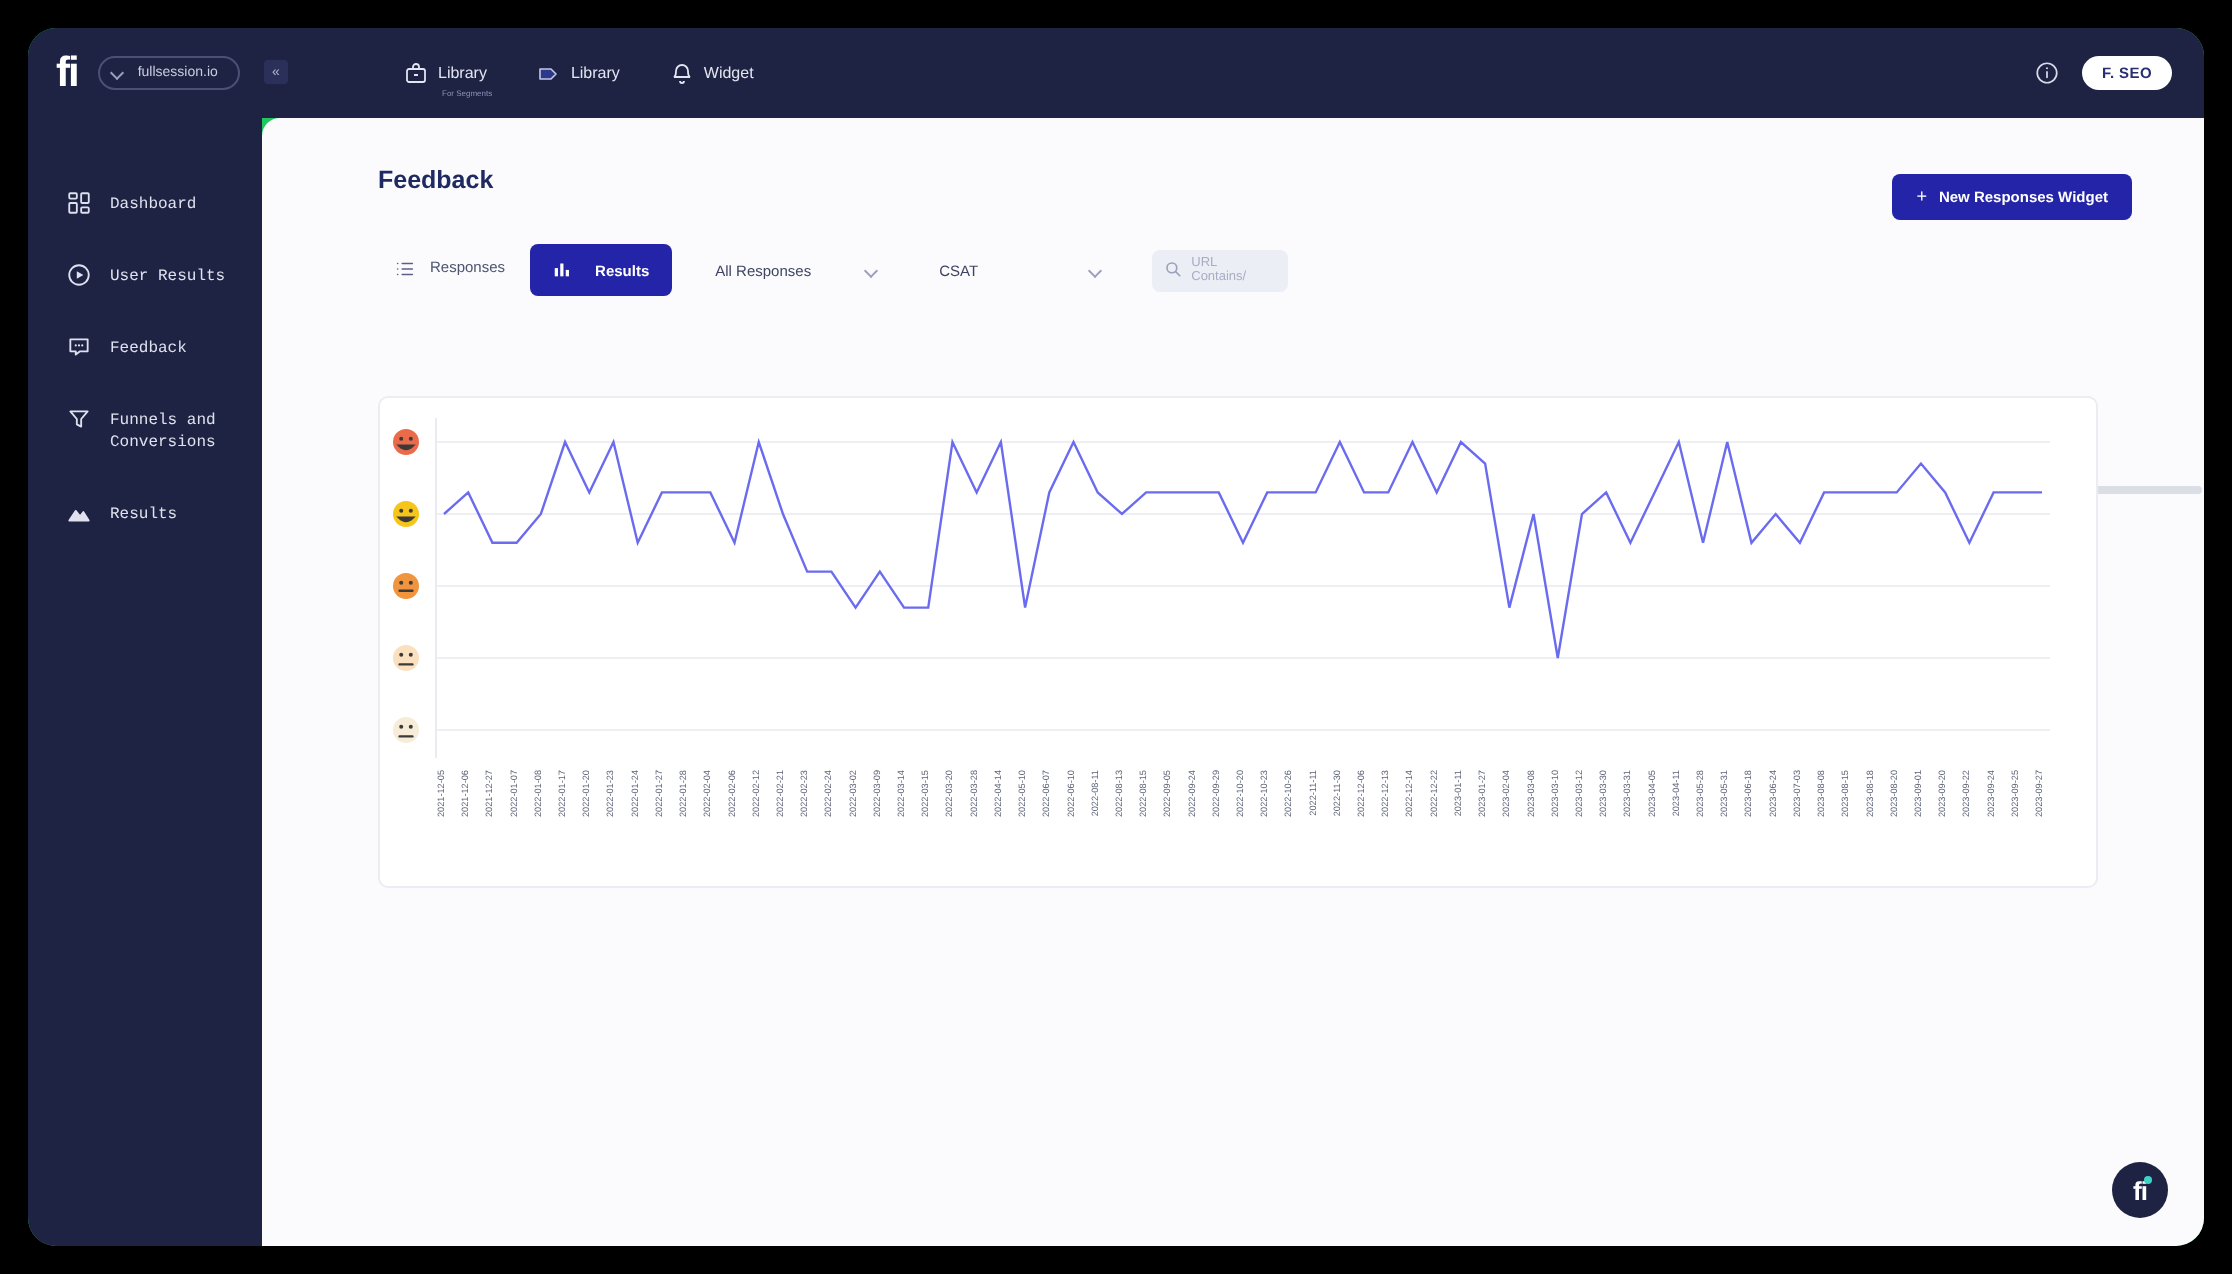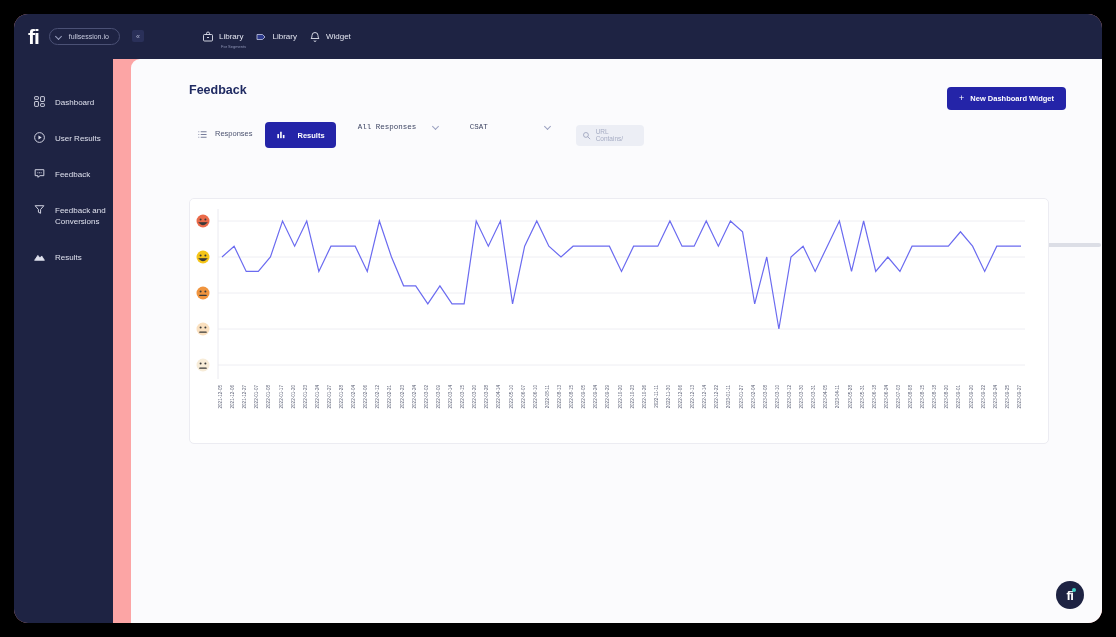--- a/index.html
+++ b/index.html
@@ -6,21 +6,21 @@
   html, body {
     width: 1116px; height: 637px;
     background: #000000;
     font-family: "Liberation Sans", sans-serif;
     overflow: hidden;
   }
   .app-frame {
     position: absolute;
     left: 14px; top: 14px;
     width: 1088px; height: 609px;
-    background: #fca5a5;
+    background: #22c55e;
     border-radius: 14px;
     overflow: hidden;
     padding-left: 28px;
   }
   
   .topbar {
     position: absolute; left: 0; top: 0;
     width: 1088px; height: 45px;
     background: #1e2343;
     display: flex; align-items: center;
@@ -47,21 +47,21 @@
   .chev::after {
     content: ""; position: absolute; left: 0px; top: 1px;
     width: 4px; height: 4px;
     border-right: 1.2px solid #9aa0c0;
     border-bottom: 1.2px solid #9aa0c0;
     transform: rotate(45deg);
   }
   .topnav {
     position: absolute; left: 188px; top: 0;
     height: 45px;
-    display: flex; align-items: center; gap: 12px;
+    display: flex; align-items: center; gap: 25px;
   }
   .topnav-item {
     display: flex; align-items: center; gap: 5px;
     color: #e3e5f0;
     font-size: 8px;
     position: relative;
   }
   .topnav-item .sub {
     position: absolute;
     left: 19px; top: 13px;
@@ -80,23 +80,24 @@
     color: #2a2f72;
     font-size: 7.5px;
     font-weight: bold;
     border-radius: 9px;
     padding: 4px 10px;
     letter-spacing: 0.2px;
   }
   
   .sidebar {
     position: absolute; left: 0; top: 45px;
-    width: 99px; height: 564px;
+    width: 117px; height: 564px;
     background: #1e2343;
     padding-top: 37px;
+    font-family: Liberation Mono, monospace;
   }
   .side-item {
     display: flex; align-items: flex-start; gap: 9px;
     padding: 0 0 0 19px;
     margin-bottom: 24px;
     color: #dfe1ee;
     font-size: 8px;
     line-height: 11px;
   }
   .side-item .ic { width: 13px; height: 13px; flex: 0 0 13px; margin-top: -1px; }
@@ -147,24 +148,23 @@
     display: flex; align-items: center; gap: 10px;
     background: #2424a8; color: #ffffff;
     font-size: 7.5px; font-weight: bold;
     border-radius: 4px;
     padding: 7px 11px;
     margin-left: 2px;
   }
   .dropdown {
     width: 96px; height: 25px;
     margin-left: 16px;
-    display: flex; align-items: flex-start; justify-content: space-between;
+    display: flex; align-items: center; justify-content: space-between;
     color: #3e4563; font-size: 7.5px;
     padding: 0 8px 0 6px;
-    font-family: Liberation Mono, monospace;
   }
   .searchbox {
     width: 68px; height: 21px;
     margin-left: 16px;
     background: #eceef5;
     border-radius: 4px;
     display: flex; align-items: center; gap: 5px;
     padding: 0 6px;
   }
   .searchbox .ph { color: #a7adc4; font-size: 6.5px; }
@@ -252,20 +252,30 @@
         <span class="ic">
           <svg viewBox="0 0 24 24" width="12" height="12" fill="none" stroke="#e3e5f0" stroke-width="1.8">
             <path d="M6 9a6 6 0 0 1 12 0c0 5 2 6 2 6H4s2-1 2-6z"></path>
             <path d="M10 19a2 2 0 0 0 4 0"></path>
           </svg>
         </span>
         <span>Widget</span>
       </div>
     </div>
 
+    <div class="topright">
+      <span class="info-ic">
+        <svg viewBox="0 0 24 24" width="13" height="13" fill="none" stroke="#d7dae9" stroke-width="1.6">
+          <circle cx="12" cy="12" r="9"></circle>
+          <path d="M12 11v5" stroke-linecap="round"></path>
+          <circle cx="12" cy="7.6" r="0.9" fill="#d7dae9" stroke="none"></circle>
+        </svg>
+      </span>
+      <span class="user-badge">F. SEO</span>
+    </div>
   </div>
 
   <div class="sidebar">
     <div class="side-item">
       <span class="ic">
         <svg viewBox="0 0 24 24" width="13" height="13" fill="none" stroke="#dfe1ee" stroke-width="1.7">
           <rect x="3" y="3" width="7" height="5" rx="1"></rect>
           <rect x="3" y="12" width="7" height="9" rx="1"></rect>
           <rect x="14" y="3" width="7" height="9" rx="1"></rect>
           <rect x="14" y="16" width="7" height="5" rx="1"></rect>
@@ -290,41 +300,41 @@
         </svg>
       </span>
       <span class="side-label">Feedback</span>
     </div>
     <div class="side-item">
       <span class="ic">
         <svg viewBox="0 0 24 24" width="13" height="13" fill="none" stroke="#dfe1ee" stroke-width="1.7">
           <path d="M4 5h16l-6 7v7l-4-2v-5z" stroke-linejoin="round"></path>
         </svg>
       </span>
-      <span class="side-label">Feedback and Conversions</span>
+      <span class="side-label">Funnels and Conversions</span>
     </div>
     <div class="side-item">
       <span class="ic">
         <svg viewBox="0 0 24 24" width="13" height="13" fill="none" stroke="#dfe1ee" stroke-width="1.6">
           <path d="M3 19l6-9 4 5 3-4 5 8z" fill="#dfe1ee" stroke-linejoin="round"></path>
         </svg>
       </span>
       <span class="side-label">Results</span>
     </div>
   </div>
 
   <div class="collapse-btn">«</div>
 
   <div class="content">
 
     <div class="page-title">Feedback</div>
 
     <div class="new-widget-btn">
       <span class="plus">+</span>
-      <span>New Dashboard Widget</span>
+      <span>New Responses Widget</span>
     </div>
 
     <div class="toolbar">
       <div class="tab-responses">
         <span class="ic">
           <svg viewBox="0 0 24 24" width="11" height="11" fill="none" stroke="#5a6186" stroke-width="1.8" stroke-linecap="round">
             <path d="M4 6h.01M4 12h.01M4 18h.01M9 6h11M9 12h11M9 18h11"></path>
           </svg>
         </span>
         <span>Responses</span>

